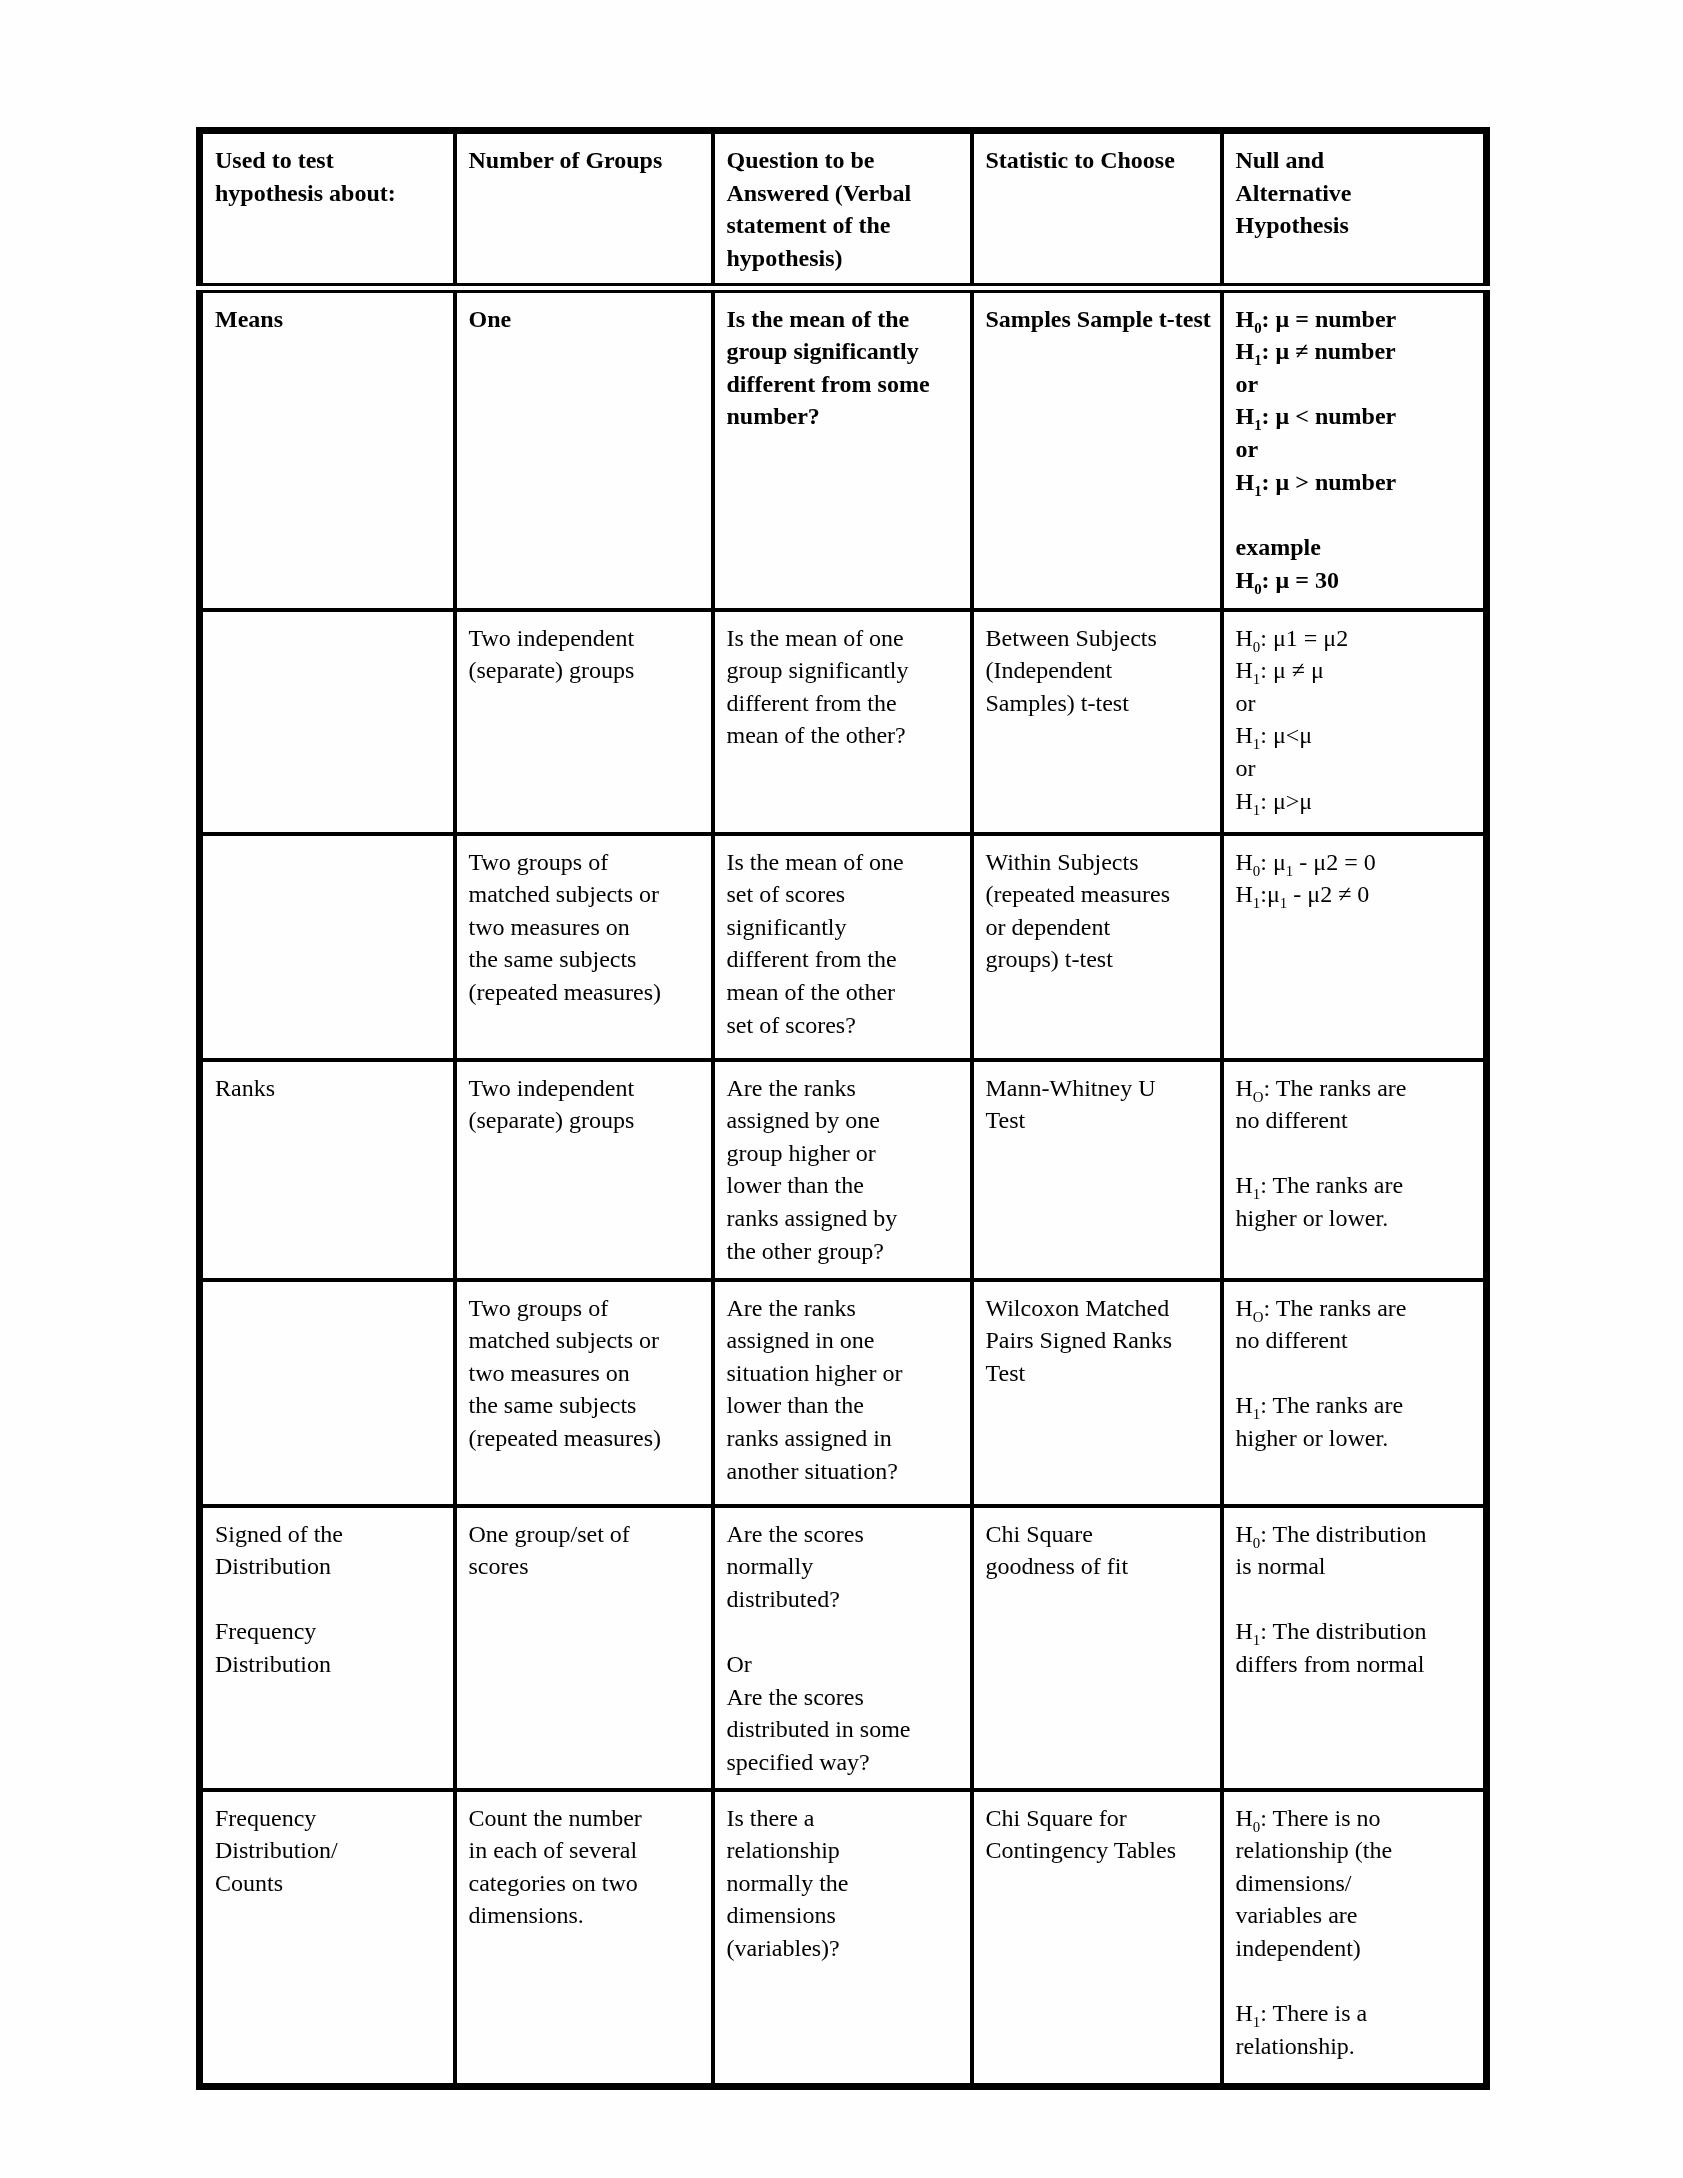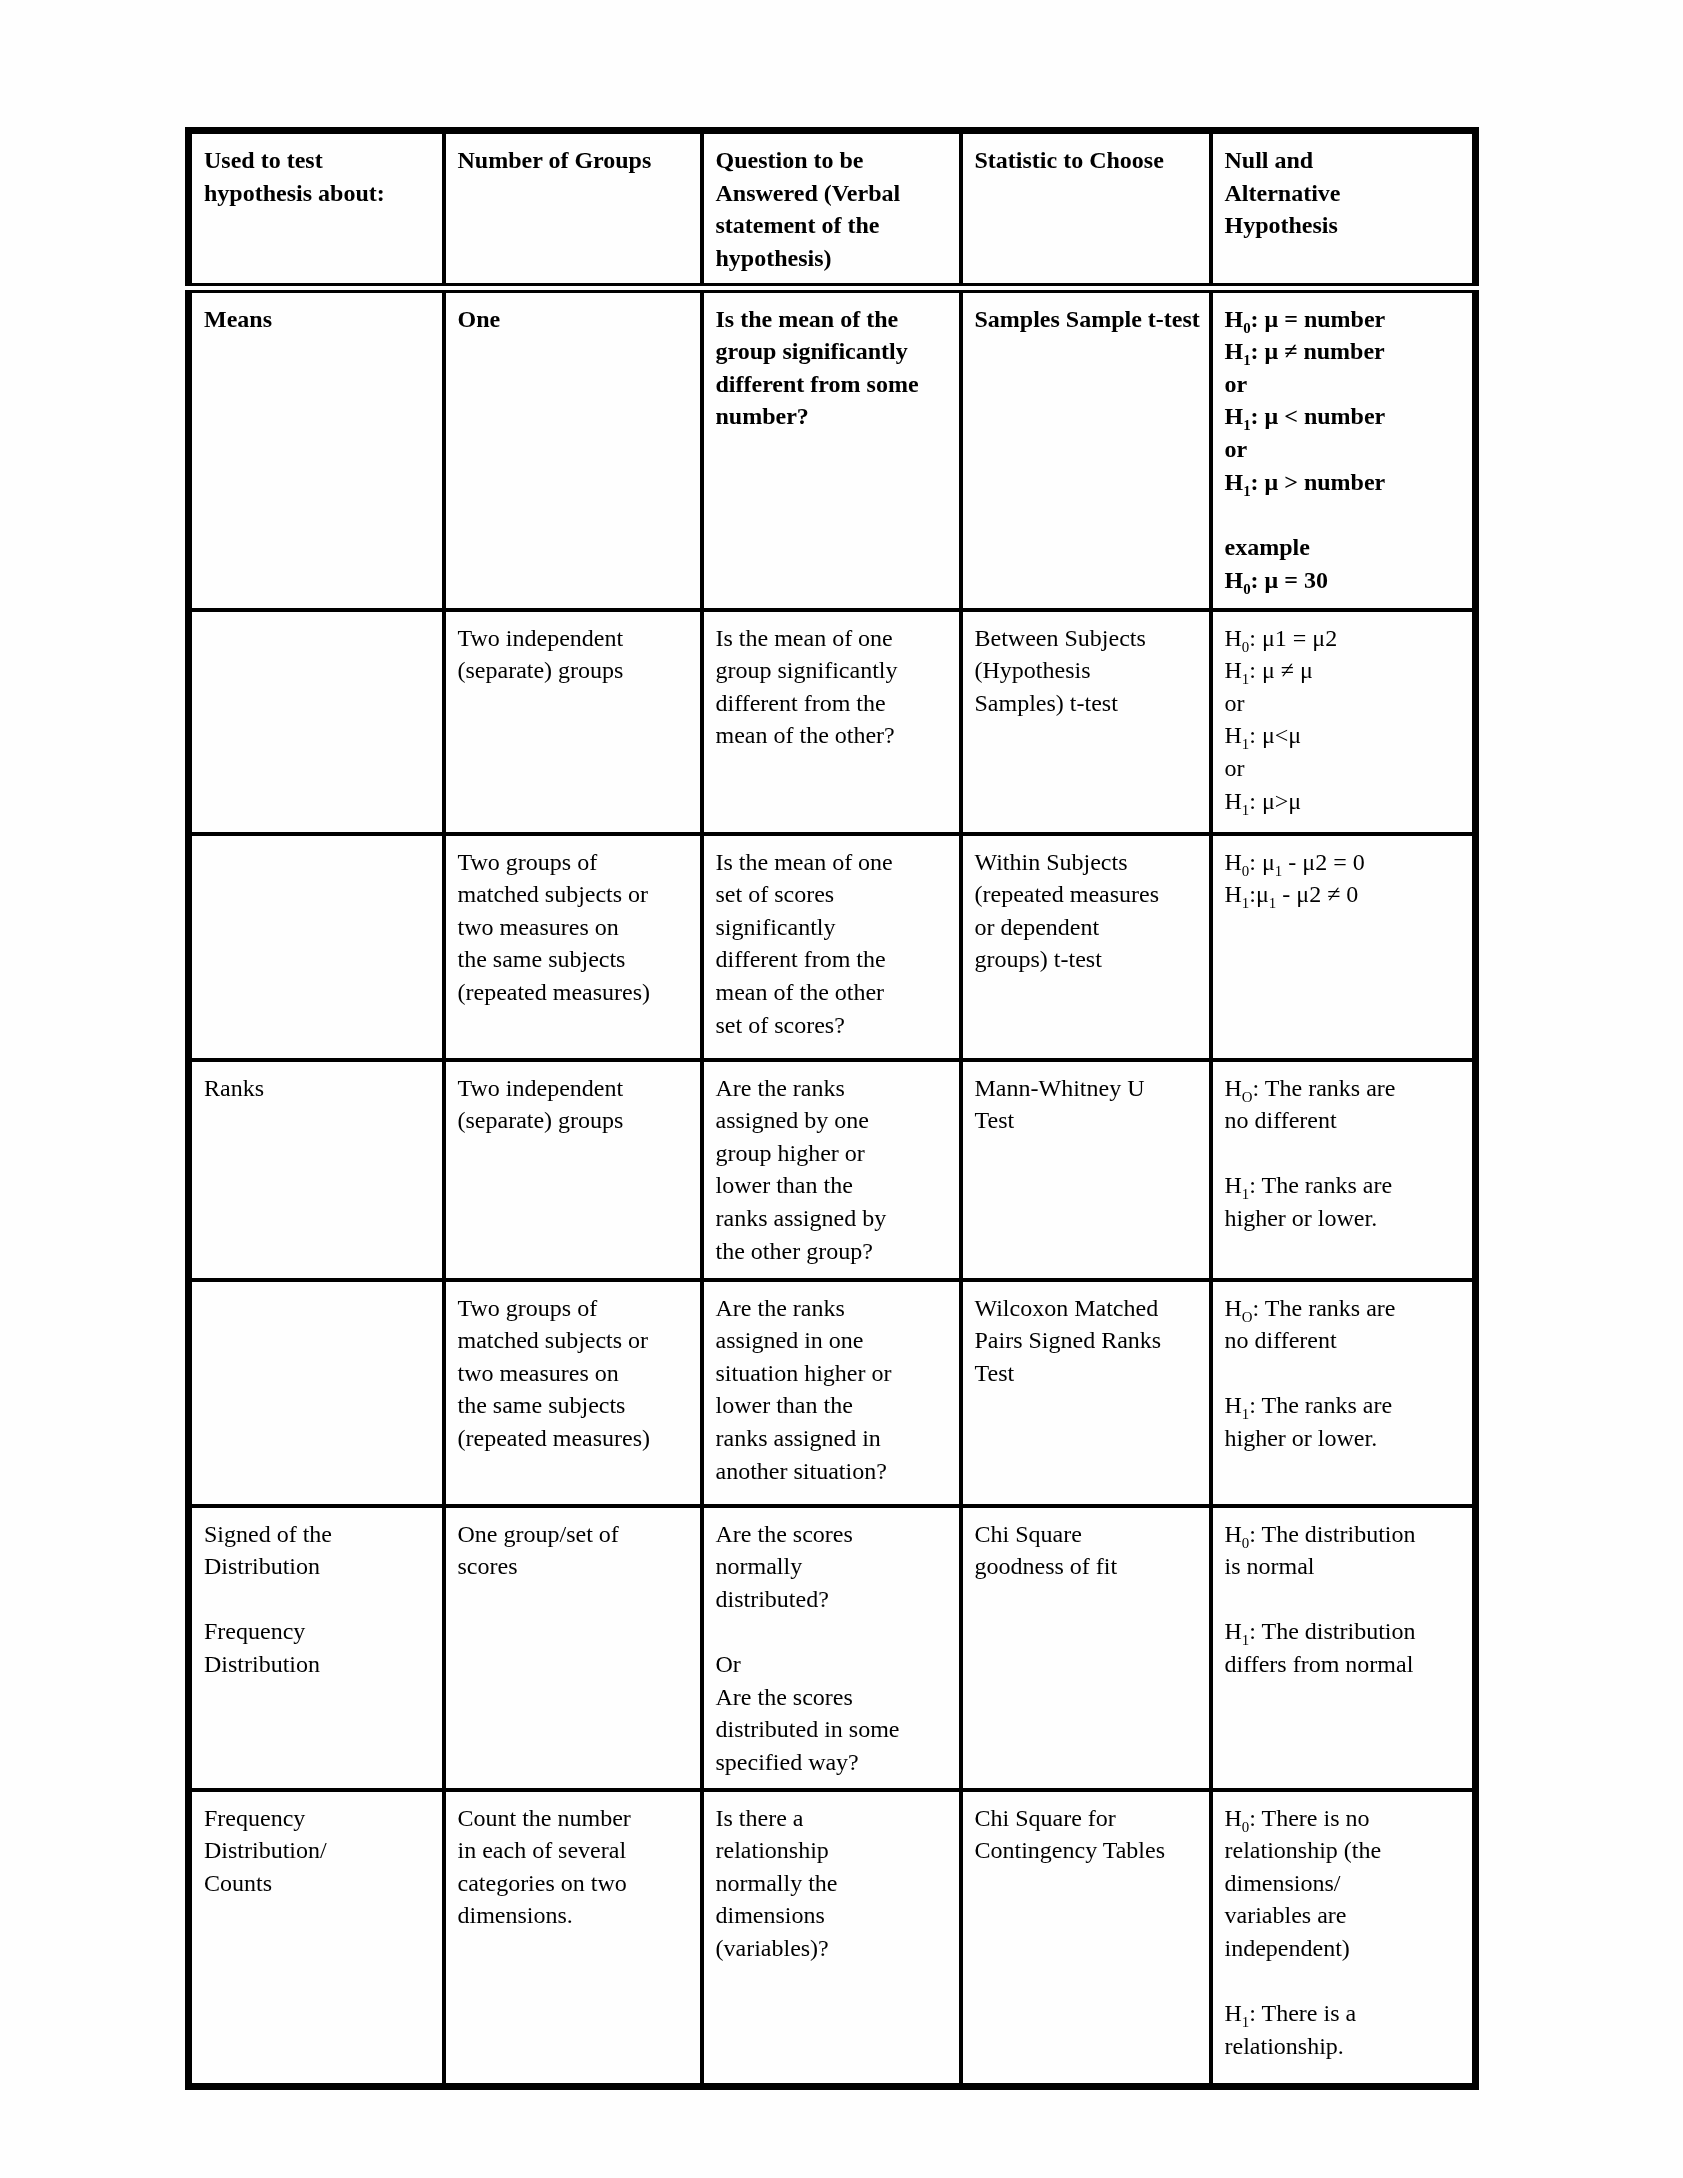--- a/index.html
+++ b/index.html
@@ -23,21 +23,21 @@
     position: absolute;
     left: 201px;
     top: 48px;
     font-size: 34px;
     font-weight: bold;
     letter-spacing: 0.2px;
     white-space: nowrap;
   }
   table.stats {
     position: absolute;
-    left: 185px;
+    left: 196px;
     top: 127px;
     width: 1289px;
     border-collapse: collapse;
     table-layout: fixed;
     border: 7px solid #000;
   }
   table.stats th, table.stats td {
     border: 4px solid #000;
     vertical-align: top;
     text-align: left;
@@ -110,21 +110,21 @@
       </tr>
       <tr class="r1">
         <td></td>
         <td>Two independent
 (separate) groups</td>
         <td>Is the mean of one
 group significantly
 different from the
 mean of the other?</td>
         <td>Between Subjects
-(Hypothesis
+(Independent
 Samples) t-test</td>
         <td>H<sub>0</sub>: μ1 = μ2
 H<sub>1</sub>: μ ≠ μ
 or
 H<sub>1</sub>: μ&lt;μ
 or
 H<sub>1</sub>: μ&gt;μ</td>
       </tr>
       <tr class="r2">
         <td></td>

